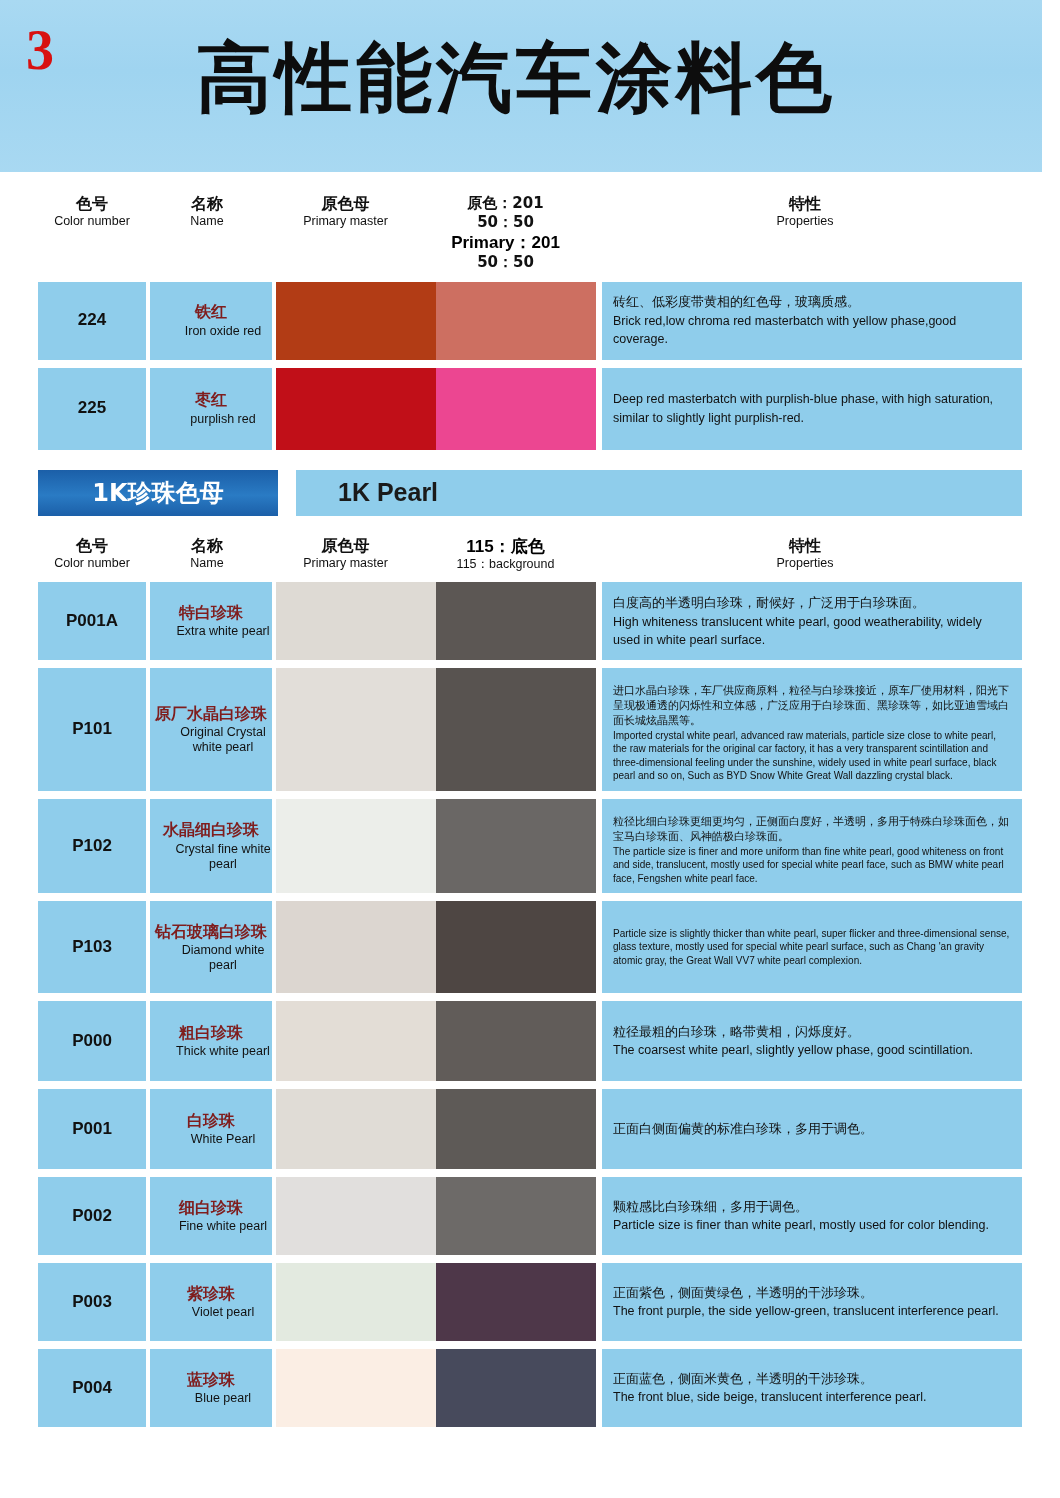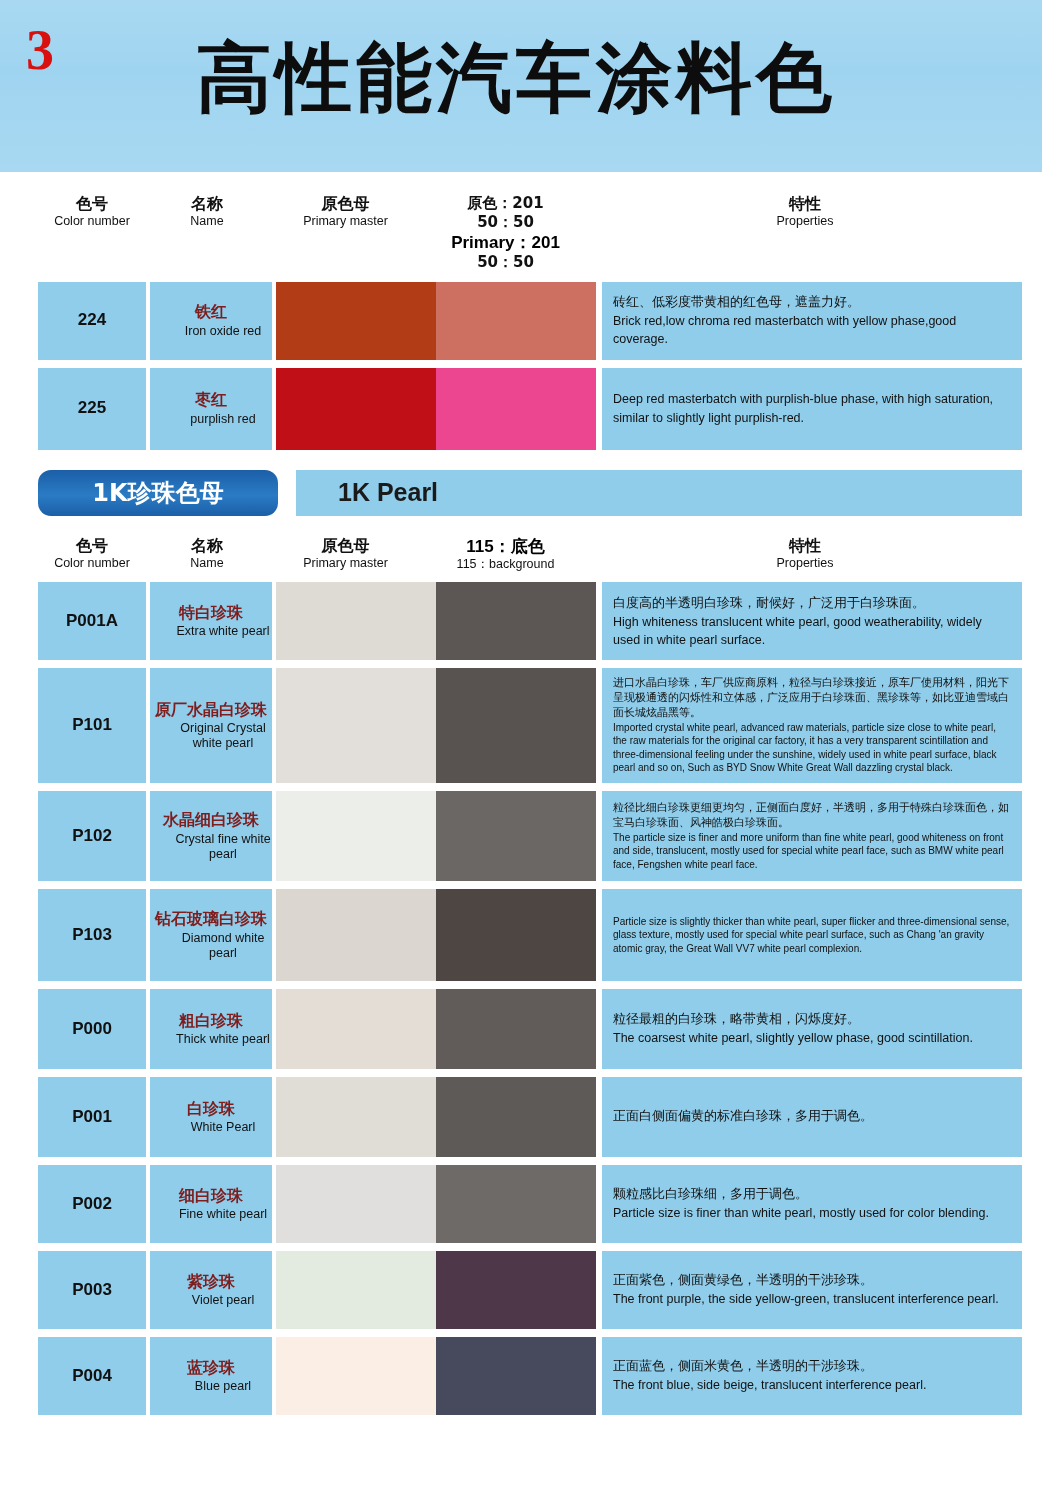--- a/index.html
+++ b/index.html
@@ -149,42 +149,41 @@
     font-size: 13px;
     color: #111;
     line-height: 1.45;
     font-family: "DejaVu Sans", sans-serif;
   }
   .cell-prop .en {
     font-size: 12.5px;
     color: #111;
     line-height: 1.45;
   }
-  .cell-prop.small .cn { font-size: 11px; line-height: 1.35; }
+  .cell-prop.small .cn { font-size: 11px; line-height: 1.35; margin-top: 8px; }
   .cell-prop.small .en { font-size: 10px; line-height: 1.35; }
 
   
   .section-banner {
     display: flex;
     align-items: stretch;
     margin: 20px 0 10px 0;
     height: 46px;
   }
   .banner-cn {
     width: 240px;
     background: linear-gradient(180deg, #1b5fa8 0%, #2a7bc4 55%, #1b5fa8 100%);
     color: #ffffff;
     font-size: 24px;
     font-weight: bold;
     display: flex;
     align-items: center;
     justify-content: center;
     font-family: "DejaVu Sans", sans-serif;
     margin-right: 18px;
-    border-radius: 13px;
   }
   .banner-en {
     flex: 1;
     background: #8fcdeb;
     color: #1a1a1a;
     font-size: 25px;
     font-weight: bold;
     display: flex;
     align-items: center;
     padding-left: 42px;
@@ -234,21 +233,21 @@
       <div>
         <span class="cn">铁红</span>
         <span class="en">Iron oxide red</span>
       </div>
     </div>
     <div class="swatch-pair">
       <div class="swatch" style="background:#b23c15"></div>
       <div class="swatch" style="background:#cd6f61"></div>
     </div>
     <div class="cell-prop">
-      <div class="cn">砖红、低彩度带黄相的红色母，遮盖力好。</div>
+      <div class="cn">砖红、低彩度带黄相的红色母，玻璃质感。</div>
       <div class="en">Brick red,low chroma red masterbatch with yellow phase,good coverage.</div>
     </div>
   </div>
 
   <div class="row" style="min-height:82px;">
     <div class="cell-num">
       <span class="v">225</span>
     </div>
     <div class="cell-name">
       <div>

